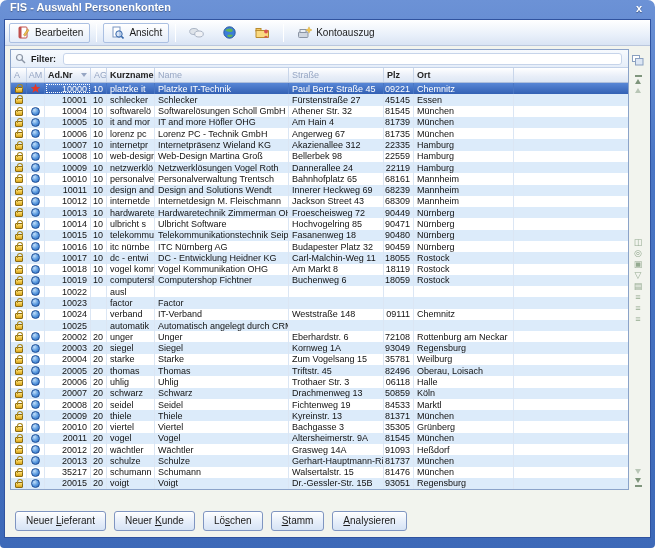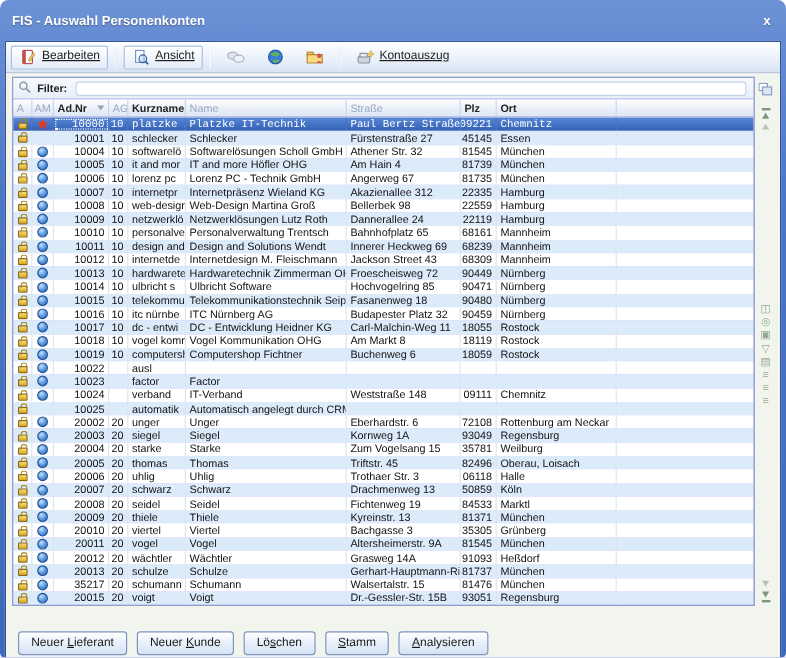--- a/index.html
+++ b/index.html
@@ -1,66 +1,66 @@
 <!DOCTYPE html>
 <html><head>
 <meta charset="utf-8">
 <style>
   * { box-sizing: border-box; margin: 0; padding: 0; }
   body { background:#fff; font-family:"Liberation Sans","DejaVu Sans",sans-serif; }
 
   .window{ width:655px; height:548px; border-radius:7px 7px 4px 4px;
     background:linear-gradient(#6c92d6,#4a76c5 30%,#3d69b8);
     padding:0 4px 5px 4px; position:relative; overflow:hidden; }
-  .titlebar{ height:34px; display:flex; align-items:center; padding:1px 4px 0 6px;
+  .titlebar{ height:19px; display:flex; align-items:flex-start; padding:1px 4px 0 6px;
     color:#fff; font-size:11px; font-weight:bold; text-shadow:0 1px 1px rgba(0,0,0,.35);gap:39px; }
   .titlebar .title{ flex:1; white-space:nowrap; }
   .close-x{ width:16px; height:14px; display:flex; align-items:center; justify-content:center;
     color:#fff; font-size:11px; font-weight:bold; cursor:default; }
 
   .app{ height:519px; background:#f2f4ee; border:1px solid #30539f; display:flex; flex-direction:column; }
 
   
   .toolbar{ height:26px; display:flex; align-items:center; gap:4px; padding:0 4px;
     background:linear-gradient(#ffffff,#e9f0fa 60%,#d9e4f4); border-bottom:1px solid #bac7dd; font-size:10px; color:#1c1c1c; }
-  .tbtn{ display:flex; align-items:flex-start; gap:4px; padding:2px 6px; border:1px solid #abc0e2; border-radius:2px;
-    background:linear-gradient(#ffffff,#e4edf9); cursor:default;text-decoration:underline; }
+  .tbtn{ display:flex; align-items:center; gap:4px; padding:2px 6px; border:1px solid #abc0e2; border-radius:2px;
+    background:linear-gradient(#ffffff,#e4edf9); cursor:default; }
   .tbtn.flat{ border-color:transparent; background:transparent; }
   .tsep{ width:1px; height:18px; background:#b6c3d9; border-right:1px solid #fff; margin:0 2px; }
   .ticon{ display:inline-flex; width:15px; height:14px; align-items:center; justify-content:center; }
 
   
   .tabstrip{ height:18px; background:linear-gradient(#8396ba,#6b80a6); display:flex; align-items:flex-end; padding:0 0 0 7px; }
   .tab{ font-size:10px; color:#15151a; padding:2px 8px 2px 8px; border:1px solid #53688f; border-bottom:none;
     border-radius:3px 3px 0 0; margin-right:2px; cursor:default; white-space:nowrap; }
   .tab.active{ background:#f2f4ee; height:17px; }
   .tab.inactive{ background:linear-gradient(#eef2f8,#ccd6e7); height:15px; color:#24242c; }
 
   
   .content{ flex:1; display:flex; flex-direction:column; padding:3px 5px 6px 5px; }
   .gridwrap{ display:flex; height:441px; }
-  .grid{ flex:1; border:1px solid #8ba3c9; background:#c4b5fd; display:flex; flex-direction:column; overflow:hidden; }
+  .grid{ flex:1; border:1px solid #8ba3c9; background:#0c4a6e; display:flex; flex-direction:column; overflow:hidden; }
 
   .filterbar{ height:18px; display:flex; align-items:center; padding:0 4px;
     background:linear-gradient(#f7fafe,#e6eef9); border-bottom:1px solid #c2d1e8; }
   .filterbar .flabel{ font-size:9px; font-weight:bold; color:#1c1c1c; margin-left:5px; }
   .finput{ flex:1; height:12px; margin:0 2px 0 7px; background:#fff; border:1px solid #c6d4ea; border-radius:3px; }
 
   .gheader{ height:15px; display:flex; background:linear-gradient(#ffffff,#e8eef8 60%,#dde7f4);
     border-bottom:1px solid #aebfdc; font-size:9px; }
   .hcell{ display:flex; align-items:center; padding:0 3px; border-right:1px solid #c9d6ea;
     overflow:hidden; white-space:nowrap; color:#232323; font-weight:bold; }
   .hcell.muted{ color:#96a6c3; font-weight:normal; }
   .sort-arrow{ margin-left:auto; width:0; height:0; border-left:3px solid transparent; border-right:3px solid transparent;
     border-top:4px solid #96a6c3; }
 
   .grows{ flex:1; display:flex; flex-direction:column; overflow:hidden; }
   .row{ display:flex; height:11.33px; font-size:9px; color:#121212; background:#fff; }
   .row.alt{ background:#dcebfa; }
-  .row.selected{ background:linear-gradient(#5887d6,#3260b4); color:#fff;font-family:Liberation Mono, monospace; }
+  .row.selected{ background:linear-gradient(#5887d6,#3260b4); color:#fff; }
   .cell{ display:flex; align-items:center; padding:0 3px; border-right:1px solid #dbe6f4;
     overflow:hidden; white-space:nowrap; height:100%; }
   .row.selected .cell{ border-right-color:#4a77c4; }
   .cell.num{ justify-content:flex-end; }
   .cell.ic{ justify-content:center; padding:0; }
   .row.selected .col-adnr{ outline:1px dotted #fff; outline-offset:-2px; }
 
   .col-a{ width:16px; } .col-am{ width:18px;justify-content:center; } .col-adnr{ width:46px; } .col-ag{ width:16px; }
   .col-kurzname{ width:48px;align-items:center; } .col-name{ width:134px; } .col-strasse{ width:95px;text-align:right; }
   .col-plz{ width:30px;align-items:center; } .col-ort{ width:100px; } .col-fill{ flex:1; border-right:none; }
@@ -336,21 +336,21 @@
   <div class="row alt">
     <div class="cell ic col-a">
                   <span class="lock"></span>
                 </div>
     <div class="cell ic col-am">
                   <span class="amspan am-globe"></span>
                 </div>
     <div class="cell num col-adnr">10009</div>
     <div class="cell num col-ag">10</div>
     <div class="cell col-kurzname">netzwerklö</div>
-    <div class="cell col-name">Netzwerklösungen Lutz Roth</div>
+    <div class="cell col-name">Netzwerklösungen Vogel Roth</div>
     <div class="cell col-strasse">Dannerallee 24</div>
     <div class="cell num col-plz">22119</div>
     <div class="cell col-ort">Hamburg</div>
     <div class="cell col-fill"></div>
   </div>
 
   <div class="row">
     <div class="cell ic col-a">
                   <span class="lock"></span>
                 </div>

